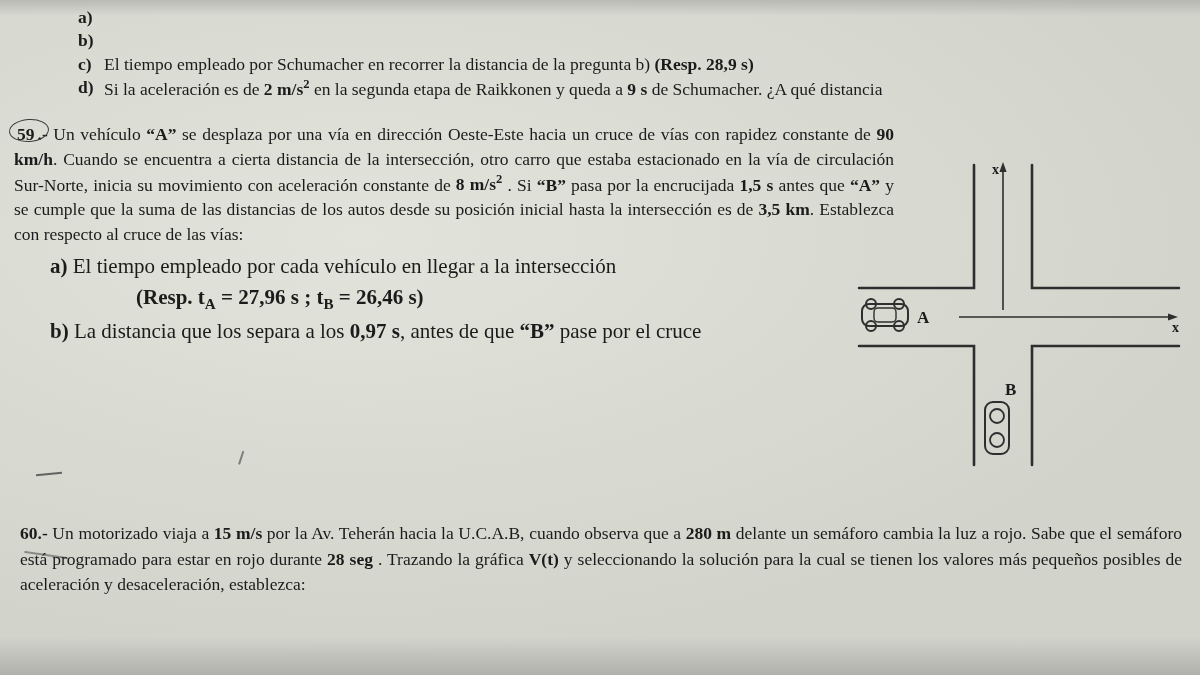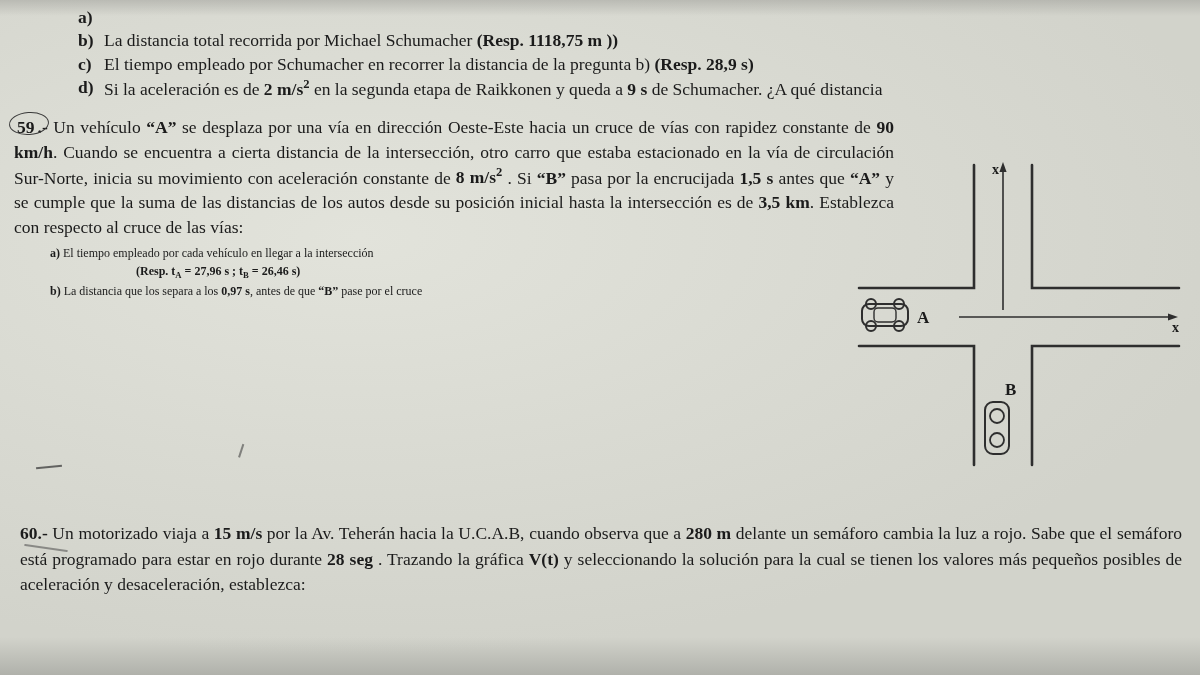--- a/index.html
+++ b/index.html
@@ -47,21 +47,21 @@
   .li-text{flex:1;}
   .cont{display:block;padding-left:26px;}
 
   b{font-weight:bold;}
   .sup{font-size:0.72em;vertical-align:super;}
   .sub{font-size:0.72em;vertical-align:sub;}
 
   
   .p59{
     position:relative;
-    margin-top:14px;
+    margin-top:21px;
     padding:0 18px 0 14px;
   }
   .p59 .body{
     width:880px;
     font-size:17.5px;
     line-height:1.42;
     text-align:justify;
   }
   .numcircle{
     display:inline-block;
@@ -74,21 +74,21 @@
     position:absolute;
     left:-5px;top:-3px;width:38px;height:21px;
     border:1.4px solid #3a3a3a;
     border-radius:50%;
     transform:rotate(-4deg);
   }
   .sublist{
     margin:4px 0 0 0;padding:0;list-style:none;
   }
   .sublist li{
-    font-size:12px;line-height:1.5;padding-left:36px;
+    font-size:21px;line-height:1.5;padding-left:36px;
   }
   .resp{padding-left:86px;display:block;}
   .resp2{padding-left:78px;display:block;}
 
   
   .pen-a{
     position:absolute;left:36px;top:351px;width:26px;height:2px;
     background:#3b3b3b;transform:rotate(-6deg);opacity:.75;
   }
   .pen-b{
@@ -126,21 +126,20 @@
 <div class="shadow-bottom"></div>
 
 <div class="content">
 
   <ul class="list58">
     <li>
       <span class="lbl">a)</span>
     </li>
     <li>
       <span class="lbl">b)</span>
-      <span class="li-text">La distancia total recorrida por Michael Schumacher <b>(Resp.  1118,75 m ))</b></span>
     </li>
     <li>
       <span class="lbl">c)</span>
       <span class="li-text">El tiempo empleado por Schumacher en recorrer la distancia de la pregunta b) <b>(Resp.  28,9 s)</b></span>
     </li>
     <li>
       <span class="lbl">d)</span>
       <span class="li-text">Si la aceleración es de <b>2 m/s<span class="sup">2</span></b> en la segunda etapa de Raikkonen y queda a <b>9 s</b> de Schumacher. ¿A  qué distancia
       </span>
     </li>

